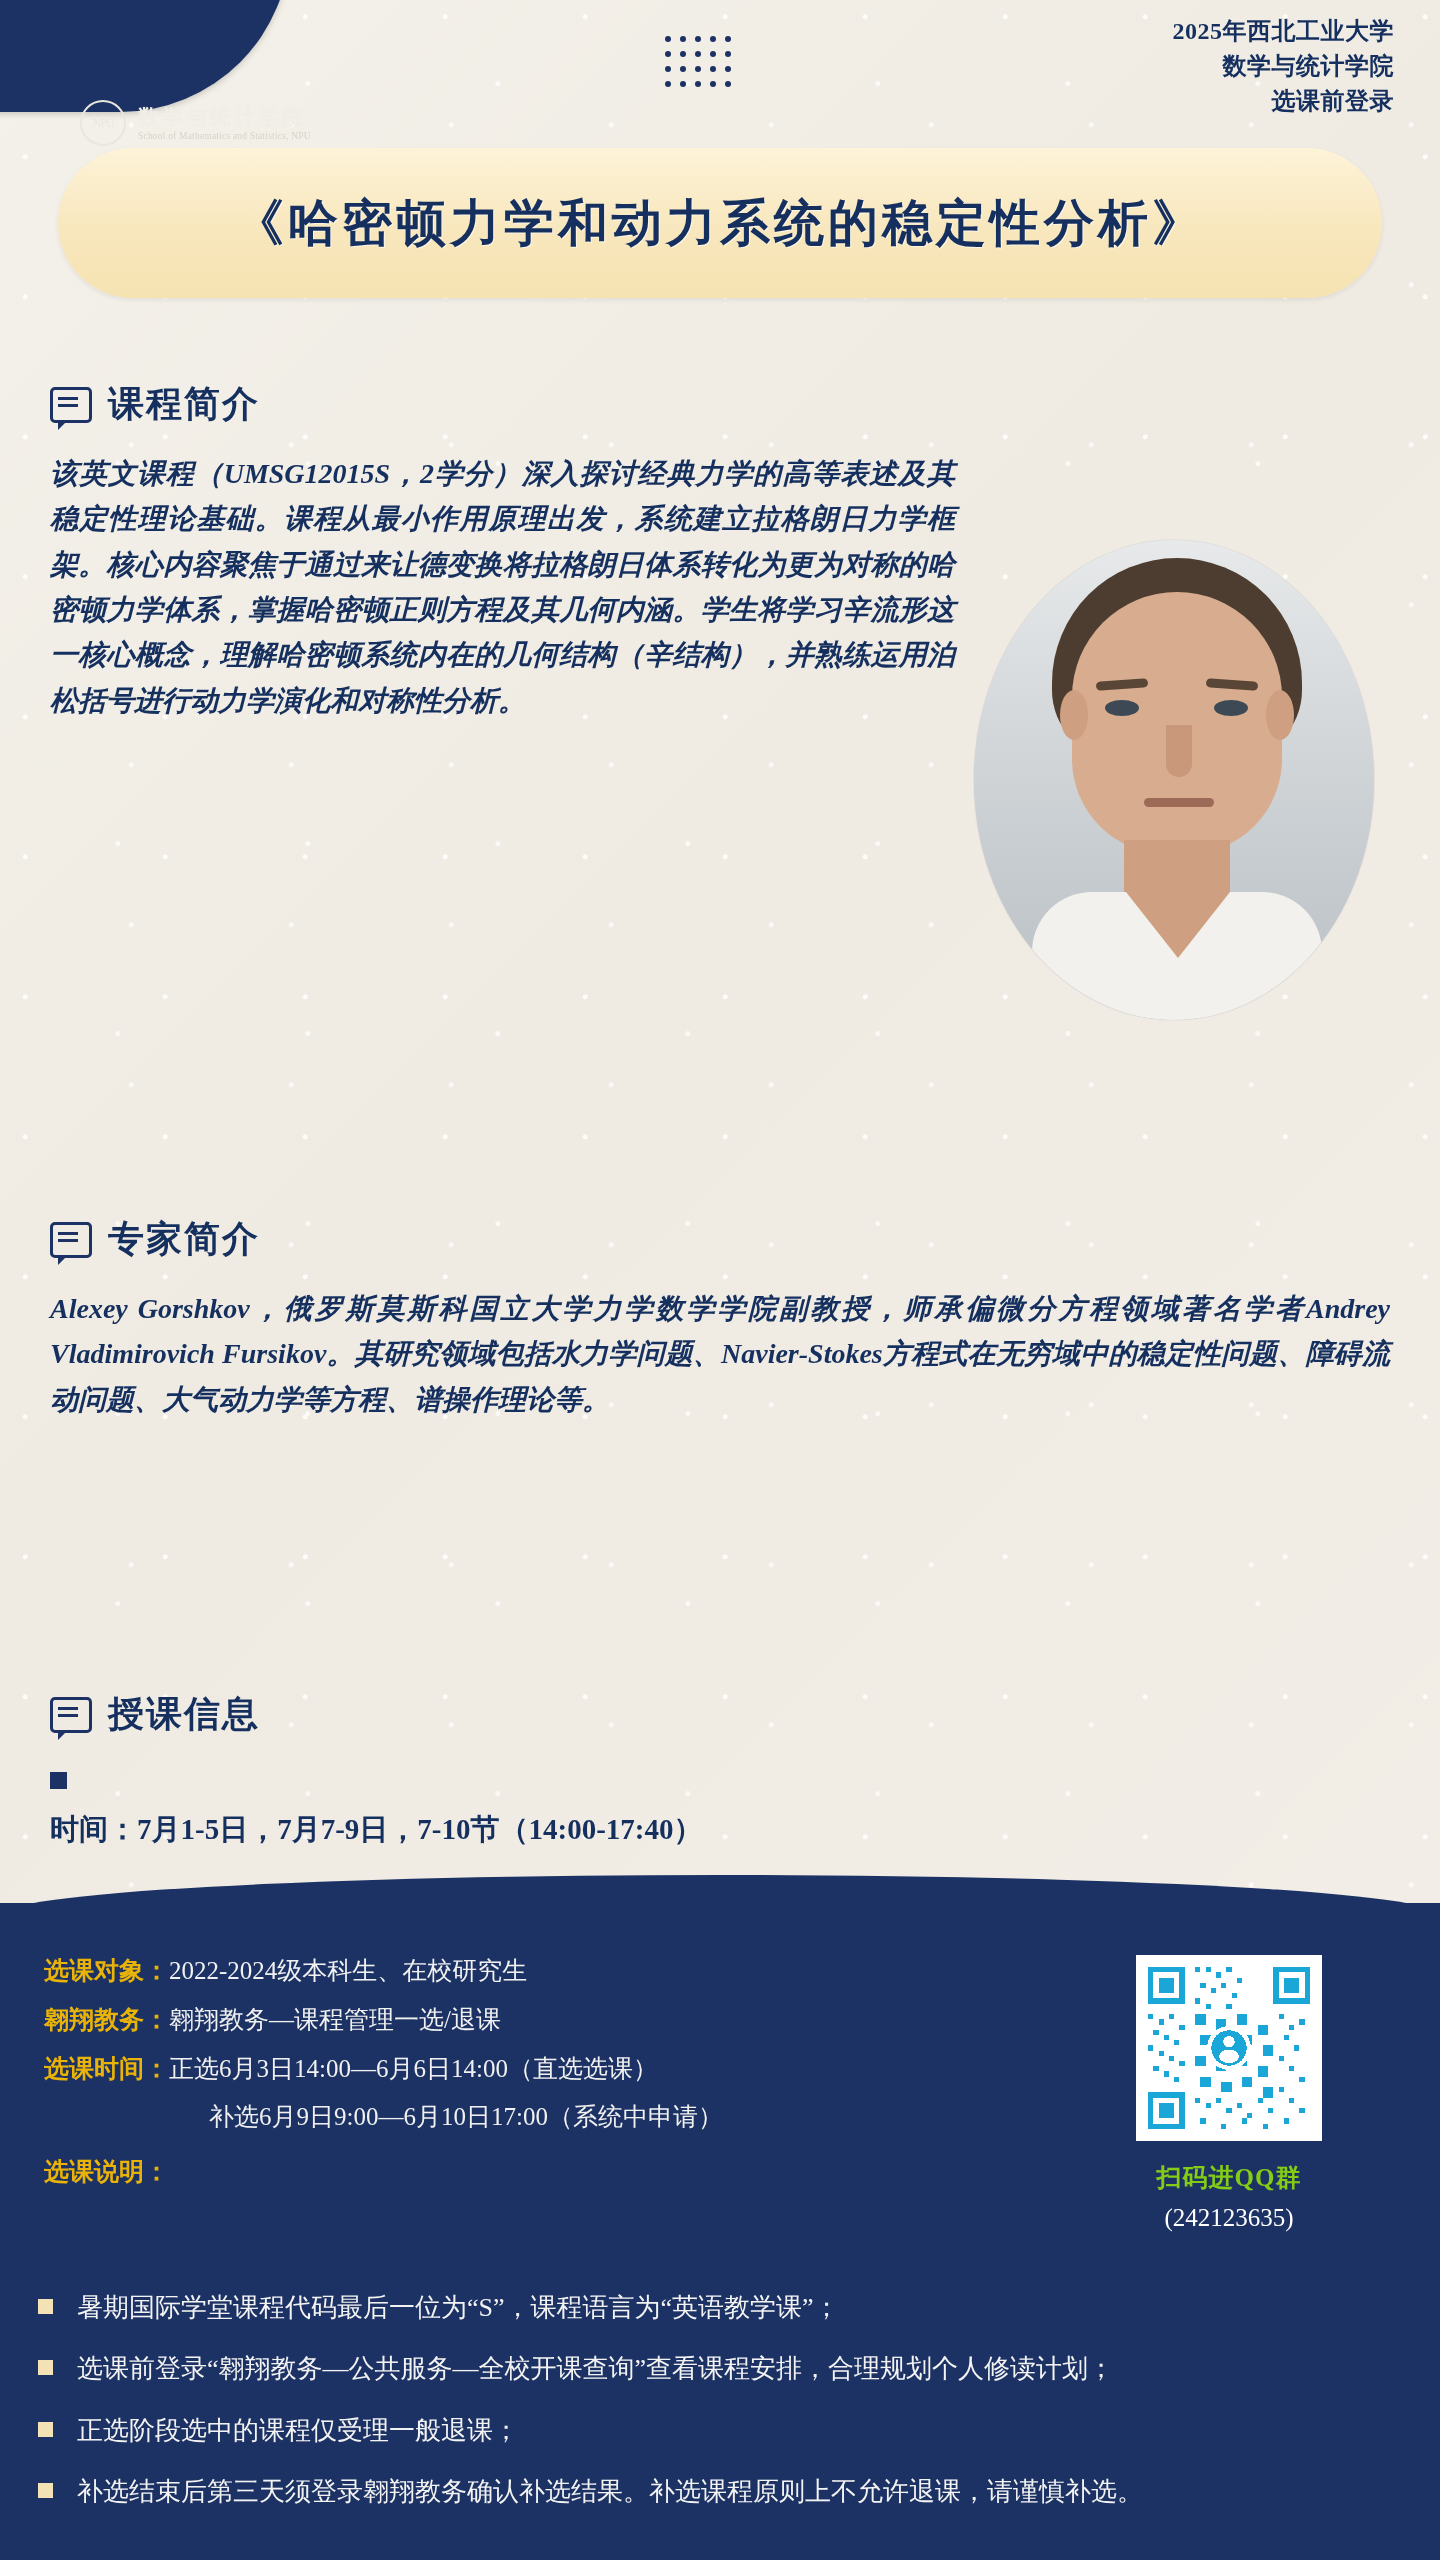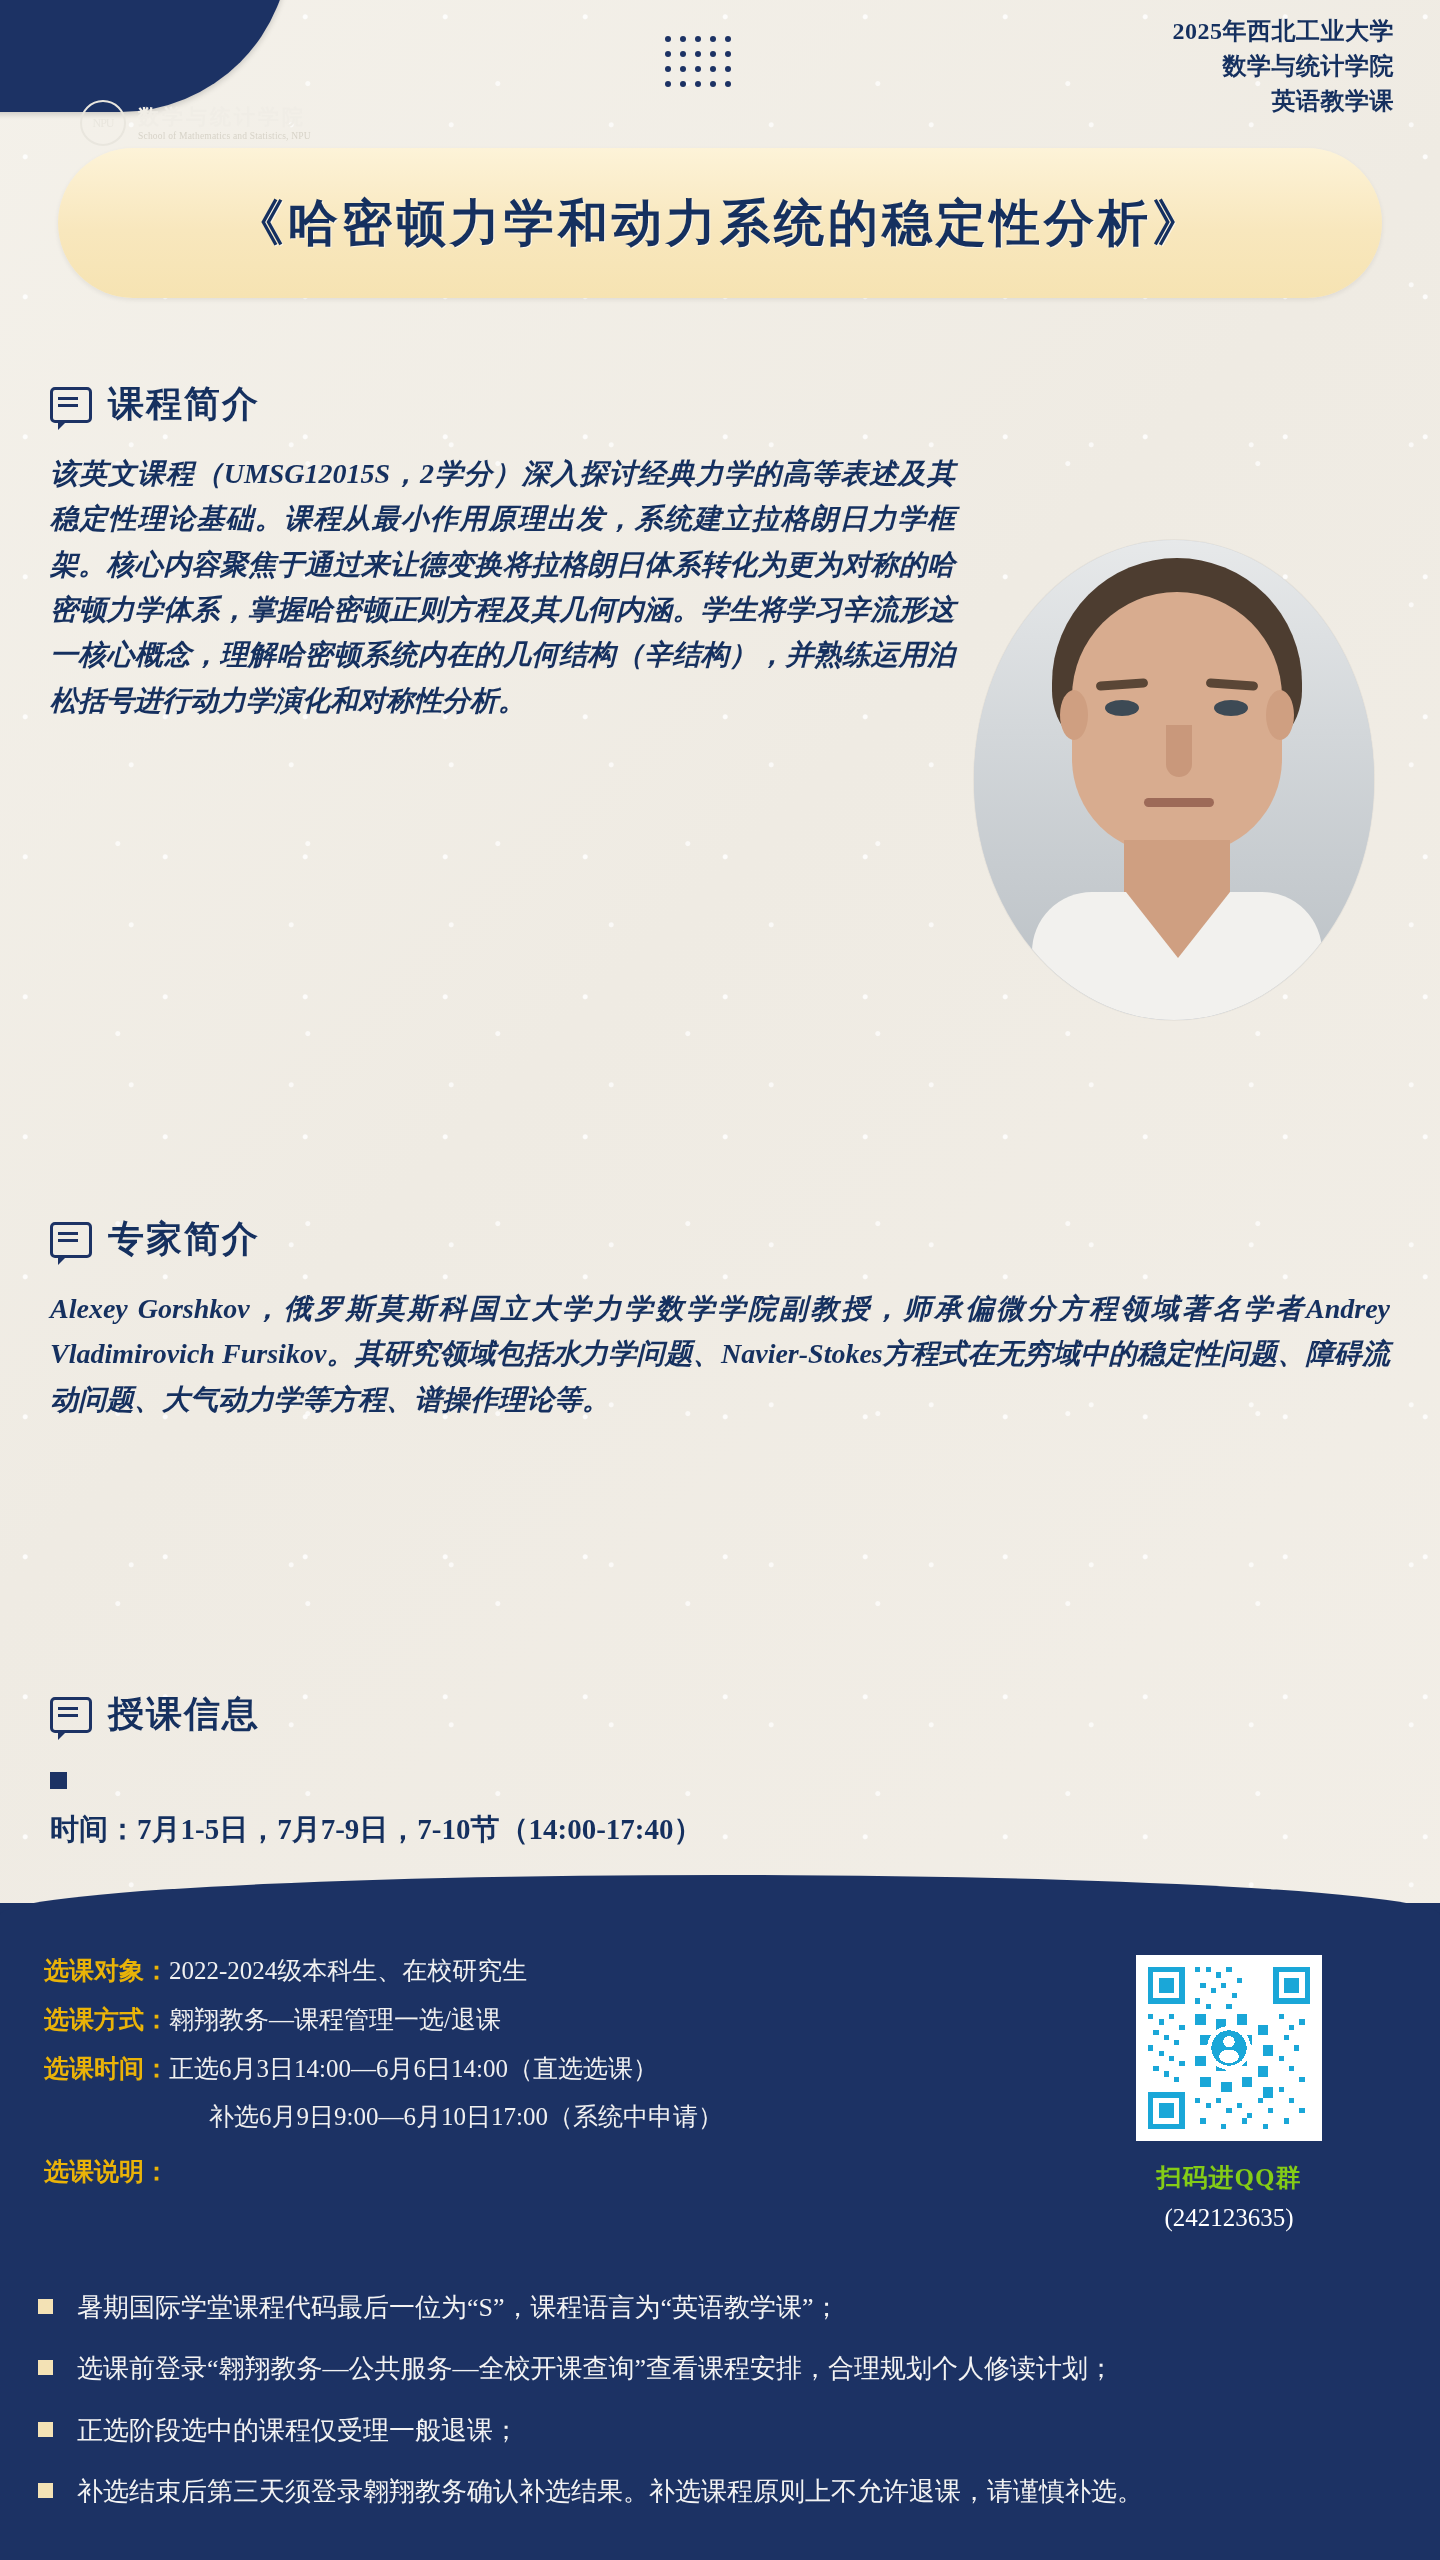--- a/index.html
+++ b/index.html
@@ -444,21 +444,21 @@
       <i></i>
         <i></i>
         <i></i>
         <i></i>
         <i></i>
     </div>
 
     <div class="header-right">
       <div>2025年西北工业大学</div>
       <div>数学与统计学院</div>
-      <div>英语教学课</div>
+      <div>选课前登录</div>
     </div>
   </div>
 
   <div class="title-band">
     <div class="title-text">《哈密顿力学和动力系统的稳定性分析》</div>
   </div>
 
   <div id="intro-block">
     <div class="section-head">
       <span class="sec-icon"></span>
@@ -505,21 +505,21 @@
     </div>
   </div>
 
   <div class="footer">
     <div class="footer-left">
       <div class="f-row">
         <span class="f-label">选课对象：</span>
         <span class="f-val">2022-2024级本科生、在校研究生</span>
       </div>
       <div class="f-row">
-        <span class="f-label">选课方式：</span>
+        <span class="f-label">翱翔教务：</span>
         <span class="f-val">翱翔教务—课程管理一选/退课</span>
       </div>
       <div class="f-row">
         <span class="f-label">选课时间：</span>
         <span class="f-val">正选6月3日14:00—6月6日14:00（直选选课）</span>
       </div>
       <div class="f-indent">补选6月9日9:00—6月10日17:00（系统中申请）</div>
       <div class="f-row" style="margin-top:6px">
         <span class="f-label">选课说明：</span>
       </div>

